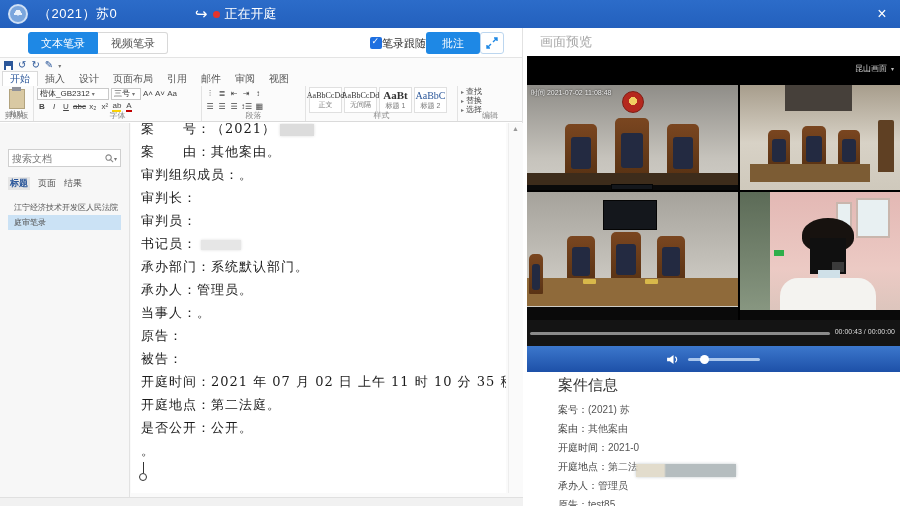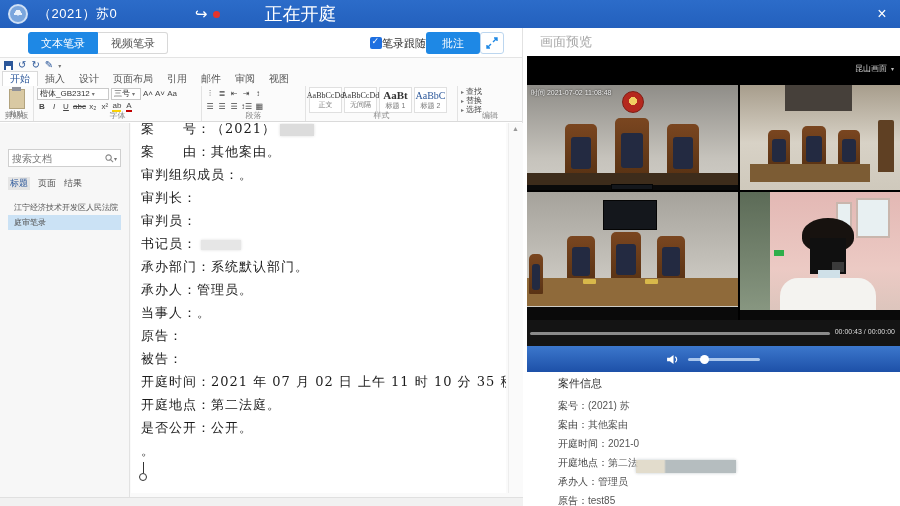--- a/index.html
+++ b/index.html
@@ -10,21 +10,21 @@
   
   .titlebar { position:absolute; left:0; top:0; width:900px; height:28px;
     background:linear-gradient(#2c6cc9,#2360bd); display:flex; align-items:center; color:#fff; }
   .emblem { width:20px; height:20px; margin-left:8px; border-radius:50%;
     border:2px solid #cfe0f5; background:radial-gradient(circle at 50% 42%, #e8f1fb 0 22%, #7aa6dd 24% 100%); position:relative; }
   .emblem::after { content:""; position:absolute; left:4px; right:4px; top:7px; height:2px; background:#e8f1fb; }
   .tb-title { margin-left:10px; font-size:13px; letter-spacing:.5px; }
   .tb-center { position:absolute; left:195px; top:0; height:28px; display:flex; align-items:center; gap:5px; }
   .undo-glyph { font-size:15px; color:#fff; transform:scaleX(-1); }
   .rec-dot { width:7px; height:7px; border-radius:50%; background:#e5342c; }
-  .tb-status { font-size:18px;margin-left:40px; }
+  .tb-status { font-size:13px; }
   .close-btn { position:absolute; right:0; top:0; width:36px; height:28px; display:flex; align-items:center; justify-content:center;
     font-size:16px; color:#fff; cursor:default; }
 
   
   .left-pane { position:absolute; left:0; top:28px; width:523px; height:478px; background:#fff; border-right:1px solid #e2e2e2; }
 
   .toolbar { position:relative; height:30px; border-bottom:1px solid #e4e4e4; background:#fff; }
   .rec-tabs { position:absolute; left:28px; top:4px; display:flex; }
   .rec-tab { height:22px; padding:0 12px; font-size:11px; display:flex; align-items:center; border:1px solid #d8d8d8; background:#fff; color:#555; }
   .rec-tab.active { background:#1e88e5; border-color:#1e88e5; color:#fff; border-radius:3px 0 0 3px; }
@@ -62,21 +62,21 @@
   .style-sample.h2 { font-size:10px; color:#2b579a; }
   .style-name { font-size:7px; color:#777; }
   .edit-item { display:flex; align-items:center; gap:2px; font-size:8px; height:9px; color:#444; }
 
   
   .workarea { position:absolute; left:0; top:95px; width:523px; height:374px; background:#fafafa; }
   .navpane { position:absolute; left:0; top:0; width:130px; height:374px; background:#f7f7f7; border-right:1px solid #e2e2e2; padding:26px 8px 0; }
   .nav-search { display:flex; align-items:center; height:18px; border:1px solid #cfcfcf; background:#fff; padding:0 3px; }
   .nav-search input { flex:1; min-width:0; border:none; outline:none; font-size:10px; color:#888; background:transparent; font-family:"Liberation Sans", sans-serif; }
   .nav-tabs { display:flex; gap:8px; margin-top:10px; font-size:9px; color:#555; }
-  .nav-tab.active { color:#2b579a; background:#e5e5e5; padding:0 2px; }
+  .nav-tab.active { color:#2b579a; background:#e5e5e5; padding:0 2px;font-weight:bold; }
   .nav-items { margin-top:10px; font-size:8px; color:#555; }
   .nav-item { padding:2px 0 2px 6px; white-space:nowrap; overflow:hidden; }
   .nav-item.selected { background:#cbe2f5; }
 
   .docarea { position:absolute; left:131px; top:0; width:375px; height:370px; background:#fff; overflow:hidden;
     font-family:"DejaVu Serif","Liberation Serif",serif; color:#1c1c1c; }
   .docline { position:relative; height:23px; line-height:23px; font-size:13px; letter-spacing:1px; padding-left:10px; white-space:nowrap; }
   .docline:first-child { margin-top:-6px; }
   .redact { display:inline-block; vertical-align:middle; margin-left:4px; background:#dcdcdc; box-shadow:0 0 3px #dcdcdc; }
   .r1 { width:34px; height:12px; }
@@ -131,21 +131,21 @@
   .seekbar { position:absolute; left:0; top:264px; width:373px; height:26px; background:#141414; }
   .seek-track { position:absolute; left:3px; top:12px; width:300px; height:3px; background:#8b8b8b; border-radius:2px; }
   .seek-time { position:absolute; right:5px; top:8px; font-size:7px; color:#dedede; }
 
   .controlbar { position:absolute; left:0; top:290px; width:373px; height:26px;
     background:linear-gradient(#3c77cc,#1d50a8); display:flex; align-items:center; justify-content:center; gap:8px; }
   .vol-track { position:relative; width:72px; height:3px; background:#a9c6ec; border-radius:2px; }
   .vol-thumb { position:absolute; left:12px; top:-3px; width:9px; height:9px; border-radius:50%; background:#fff; }
 
   .case-info { position:absolute; left:0; top:348px; width:376px; height:130px; padding-left:34px; }
-  .ci-title { font-size:11px; color:#333; margin-bottom:8px; }
+  .ci-title { font-size:15px; color:#333; margin-bottom:8px; }
   .ci-row { position:relative; font-size:10px; color:#555; height:19px; line-height:14px; }
   .ci-label { color:#444; }
   .ci-redact { position:absolute; left:78px; top:4px; width:100px; height:13px;
     background:linear-gradient(90deg,#ded6c4 0 28%, #a9b2b5 30% 100%); opacity:.85; box-shadow:0 0 3px #b9bfc2; }
 </style>
 </head>
 <body>
 
 <div id="app">
 

